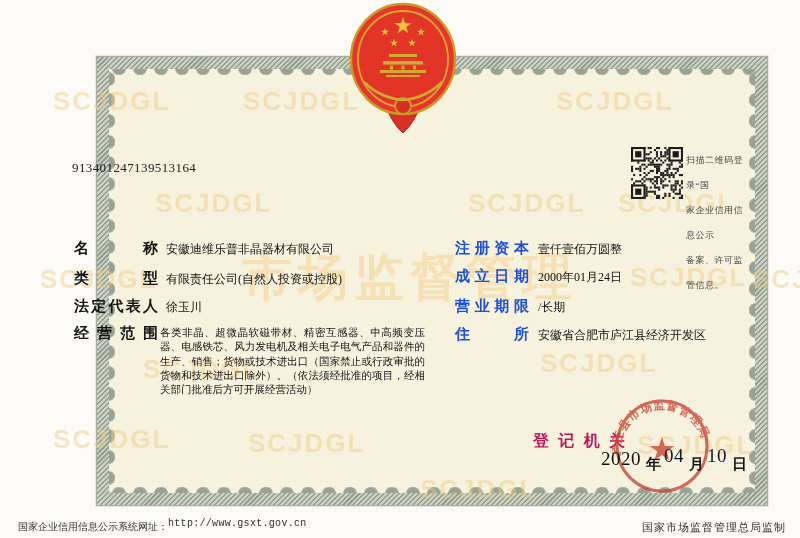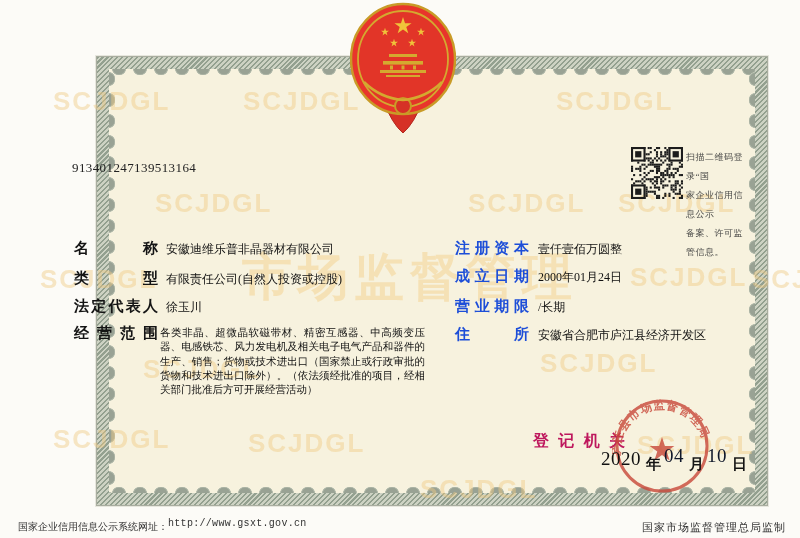--- a/index.html
+++ b/index.html
@@ -25,21 +25,21 @@
   .wm-big{position:absolute;left:242px;top:244px;font-size:50px;letter-spacing:6px;font-weight:bold;
       color:rgba(244,212,148,0.55);white-space:nowrap;pointer-events:none;
       font-family:"Liberation Serif","DejaVu Serif",serif;}
   
   .credit-label{position:absolute;left:74px;top:139px;font-size:15px;font-weight:bold;letter-spacing:1px;color:#151515;}
   .credit-code{position:absolute;left:72px;top:160px;font-size:13px;letter-spacing:0.4px;color:#222;}
   .title{position:absolute;left:250px;top:126px;font-size:62px;line-height:1.1;font-weight:bold;
          letter-spacing:22px;color:#30341d;white-space:nowrap;}
   
   .qr{position:absolute;left:631px;top:147px;width:52px;height:52px;}
-  .qr-caption{position:absolute;left:686px;top:148px;width:64px;font-size:9px;line-height:19px;
+  .qr-caption{position:absolute;left:686px;top:148px;width:64px;font-size:9px;line-height:25px;
               color:#4a4a48;letter-spacing:0.5px;}
   
   .flabel{position:absolute;width:84px;font-size:15px;font-weight:bold;color:#141414;
           text-align:justify;text-align-last:justify;line-height:1.1;}
   .flabel-r{position:absolute;left:455px;width:74px;font-size:15px;font-weight:bold;color:#1d4ed8;
           text-align:justify;text-align-last:justify;line-height:1.1;}
   .fvalue{position:absolute;font-size:12px;color:#111;white-space:nowrap;}
   .fvalue-wrap{position:absolute;left:160px;width:265px;font-size:10.5px;line-height:14.3px;
                color:#111;white-space:normal;text-align:justify;}
   

